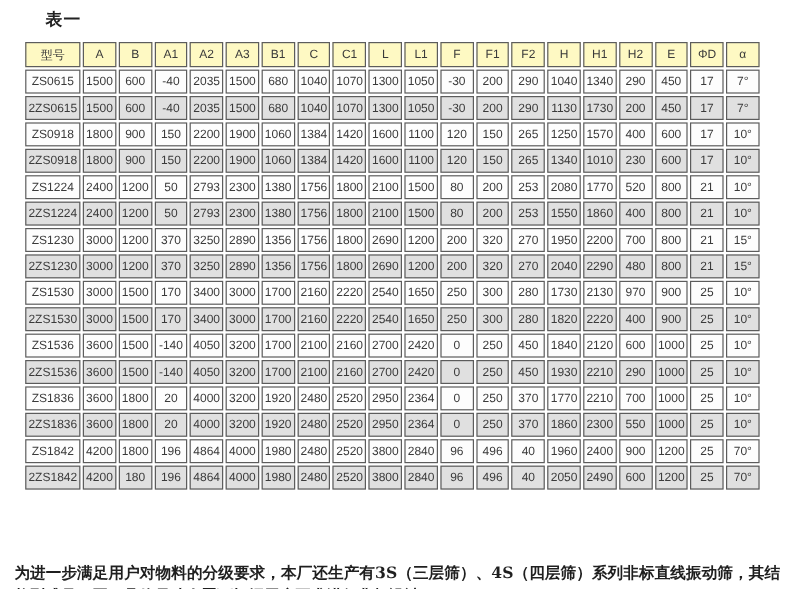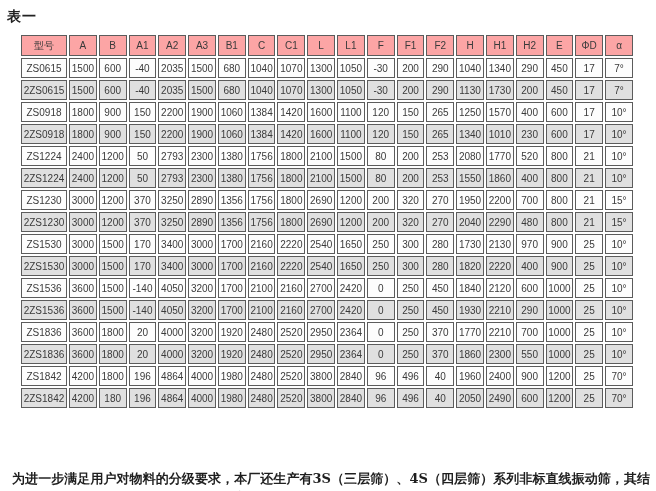--- a/index.html
+++ b/index.html
@@ -10,21 +10,21 @@
   .page {
     position: relative;
     width: 656px;
     height: 491px;
     background: #ffffff;
     overflow: hidden;
     font-family: "Liberation Sans", sans-serif;
   }
   .doc-title {
     position: absolute;
-    left: 7px;
+    left: 38px;
     top: 8px;
     font-family: Liberation Mono, monospace;
     font-size: 14px;
     font-weight: bold;
     color: #222222;
     letter-spacing: 1px;
   }
   table.spec-table {
     position: absolute;
     left: 19px;
@@ -42,21 +42,21 @@
     vertical-align: middle;
     font-size: 10px;
     color: #3a3a3a;
     height: 20px;
     padding: 0;
     overflow: hidden;
     white-space: nowrap;
     font-family: "Liberation Sans", sans-serif;
   }
   table.spec-table th {
-    background: #fca5a5;
+    background: #fef9c3;
     font-weight: normal;
     height: 21px;
   }
   table.spec-table col.model-col { width: 46px; }
   tr.row-plain td { background: #fdfdfd; }
   tr.row-alt td   { background: #e0e0e0; }
   .footer-note {
     position: absolute;
     left: 12px;
     top: 456px;

